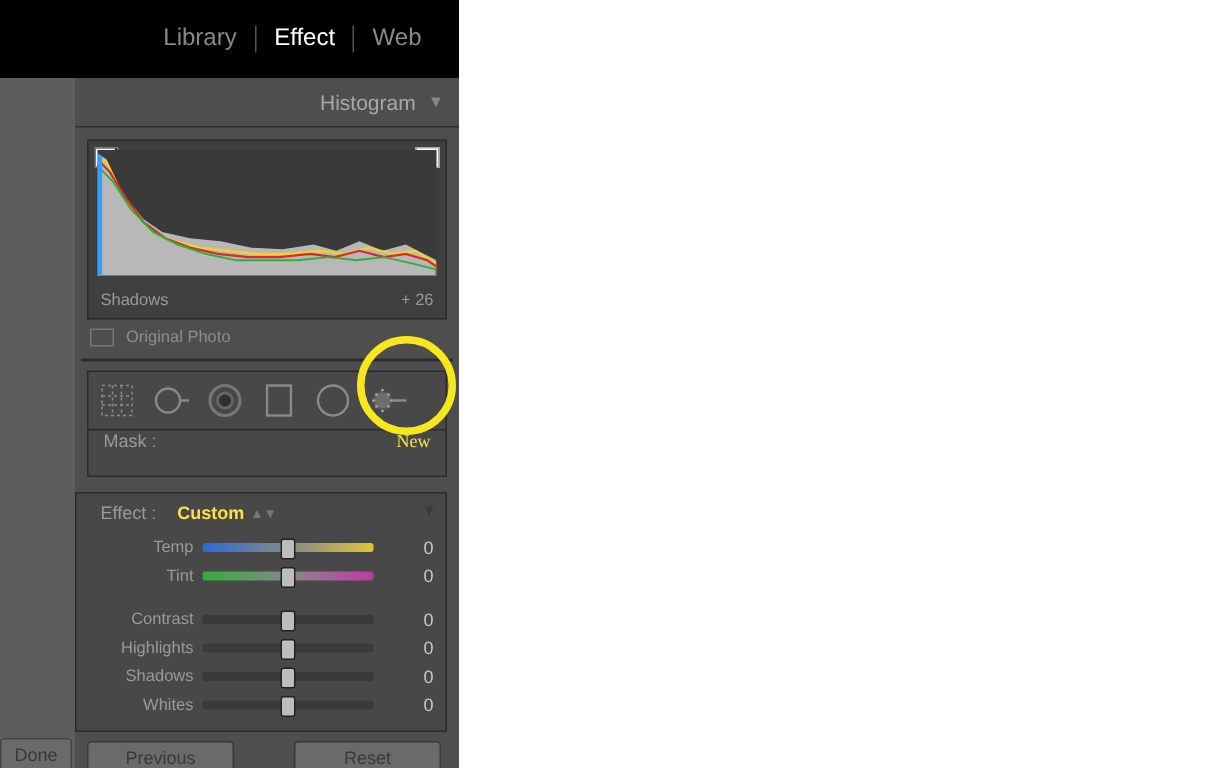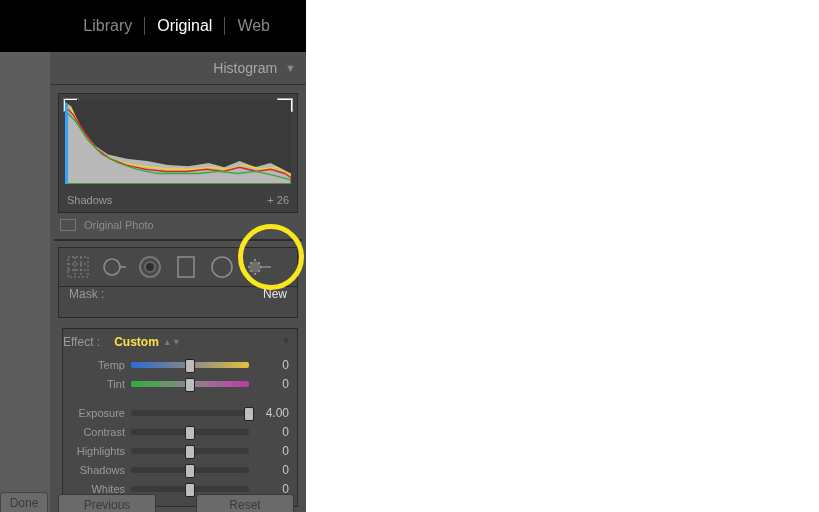--- a/index.html
+++ b/index.html
@@ -2,21 +2,21 @@
 <html><head>
 <meta charset="utf-8">
 <style>
   html,body{margin:0;padding:0;background:#fff;font-family:"Myriad Pro","Segoe UI",Arial,sans-serif;font-size:13px;color:#bbb;}
   #stage{position:relative;width:819px;height:512px;overflow:hidden;}
   
   .filmstrip{position:absolute;left:0;top:52px;width:50px;height:460px;background:#5d5d5d;border-right:1px solid #2a2a2a;}
   .done-btn{position:absolute;left:0;top:492px;width:46px;height:20px;background:#6a6a6a;border:1px solid #444;border-radius:3px 3px 0 0;text-align:center;line-height:20px;font-size:12px;color:#3a3a3a;}
   
   .topbar{position:absolute;left:0;top:0;width:306px;height:52px;background:#000;}
-  .nav{position:absolute;left:0;top:0;width:306px;height:52px;display:flex;align-items:center;justify-content:flex-end;padding-right:24px;box-sizing:border-box;}
+  .nav{position:absolute;left:0;top:0;width:306px;height:52px;display:flex;align-items:center;justify-content:flex-end;padding-right:13px;box-sizing:border-box;}
   .nav span{color:#888;font-size:16px;padding:0 12px;cursor:pointer;}
   .nav span.active{color:#fff;}
   .nav .sep{width:1px;height:18px;background:#555;padding:0;}
   
   .panel{position:absolute;left:50px;top:52px;width:256px;height:492px;background:#4e4e4e;}
   .hist-header{height:32px;border-bottom:1px solid #2f2f2f;display:flex;align-items:center;justify-content:flex-end;padding:0 10px;color:#a8a8a8;font-size:14px;}
   .hist-header .tri{margin-left:8px;color:#888;font-size:11px;}
   .hist-box{margin:8px 8px 0 8px;border:1px solid #2a2a2a;background:#3f3f3f;height:118px;position:relative;}
   .hist-area{position:absolute;left:6px;right:6px;top:6px;bottom:28px;background:#3a3a3a;overflow:hidden;}
   .clip{position:absolute;top:4px;width:14px;height:12px;border:1px solid #777;}
@@ -27,23 +27,23 @@
   .orig-row .box{width:14px;height:10px;border:1px solid #777;margin-right:8px;}
   .divider{height:2px;background:#2c2c2c;margin:0 4px;}
   
   .toolstrip{margin:6px 8px 0 8px;border:1px solid #2a2a2a;background:#484848;height:38px;position:relative;display:flex;align-items:center;padding:0 6px;gap:10px;}
   .tool{width:26px;height:26px;display:flex;align-items:center;justify-content:center;color:#888;cursor:pointer;}
   .tool svg{display:block;}
   .annot{position:absolute;left:238px;top:224px;width:56px;height:56px;border:5px solid #f8e71c;border-radius:50%;pointer-events:none;}
   
   .mask-row{margin:0 8px;border:1px solid #2a2a2a;border-top:none;background:#484848;height:30px;display:flex;justify-content:space-between;padding:0 10px;font-size:12px;}
   .mask-row .lbl{color:#9a9a9a;}
-  .mask-row .val{color:#e5e5e5;}
-  
-  .effect{margin:10px 8px 0 12px;border:1px solid #2a2a2a;background:#484848;padding:6px 8px 8px 0;position:relative;}
+  .mask-row .val{color:#fde047;font-family:Liberation Serif, serif;}
+  
+  .effect{margin:10px 8px 0 0;border:1px solid #2a2a2a;background:#484848;padding:6px 8px 8px 16px;position:relative;}
   .effect .disc{position:absolute;right:6px;top:6px;color:#3a3a3a;font-size:10px;}
   .eff-head{display:flex;align-items:center;font-size:12px;color:#9a9a9a;margin-bottom:6px;}
   .eff-head .sel{margin-left:14px;color:#fde047;font-weight:bold;}
   .eff-head .ud{margin-left:4px;font-size:9px;color:#777;}
   .slider-row{display:flex;align-items:center;height:19px;}
   .slider-row .name{width:62px;text-align:right;font-size:11px;color:#9a9a9a;padding-right:6px;}
   .slider-row .track{flex:1;height:6px;position:relative;border-radius:2px;background:#3a3a3a;}
   .slider-row .track.temp{background:linear-gradient(90deg,#2a6bd4,#888 50%,#e3c23a);}
   .slider-row .track.tint{background:linear-gradient(90deg,#2fae3c,#888 50%,#c03aa8);}
   .slider-row .thumb{position:absolute;top:-3px;width:8px;height:12px;background:#bdbdbd;border:1px solid #222;border-radius:2px;transform:translateX(-50%);}
@@ -56,21 +56,21 @@
   .hist-svg{position:absolute;inset:0;width:100%;height:100%;}
 </style>
 </head>
 <body>
 <div id="stage">
 
 <div class="topbar"></div>
 <div class="nav">
   <span>Library</span>
   <span class="sep"></span>
-  <span class="active">Original</span>
+  <span class="active">Effect</span>
   <span class="sep"></span>
   <span>Web</span>
 </div>
 
 <div class="filmstrip"></div>
 <div class="done-btn">Done</div>
 
 <div class="panel">
 
   <div class="hist-header">
@@ -177,27 +177,20 @@
             <div class="name">Tint</div>
             <div class="track tint">
               <div class="thumb" style="left: 50%;"></div>
             </div>
             <div class="num">0</div>
           </div>
         </div>
     <div class="spacer"></div>
     <div id="sliders-b">
           <div class="slider-row">
-            <div class="name">Exposure</div>
-            <div class="track plain">
-              <div class="thumb" style="left: 100%;"></div>
-            </div>
-            <div class="num">4.00</div>
-          </div>
-          <div class="slider-row">
             <div class="name">Contrast</div>
             <div class="track plain">
               <div class="thumb" style="left: 50%;"></div>
             </div>
             <div class="num">0</div>
           </div>
           <div class="slider-row">
             <div class="name">Highlights</div>
             <div class="track plain">
               <div class="thumb" style="left: 50%;"></div>

